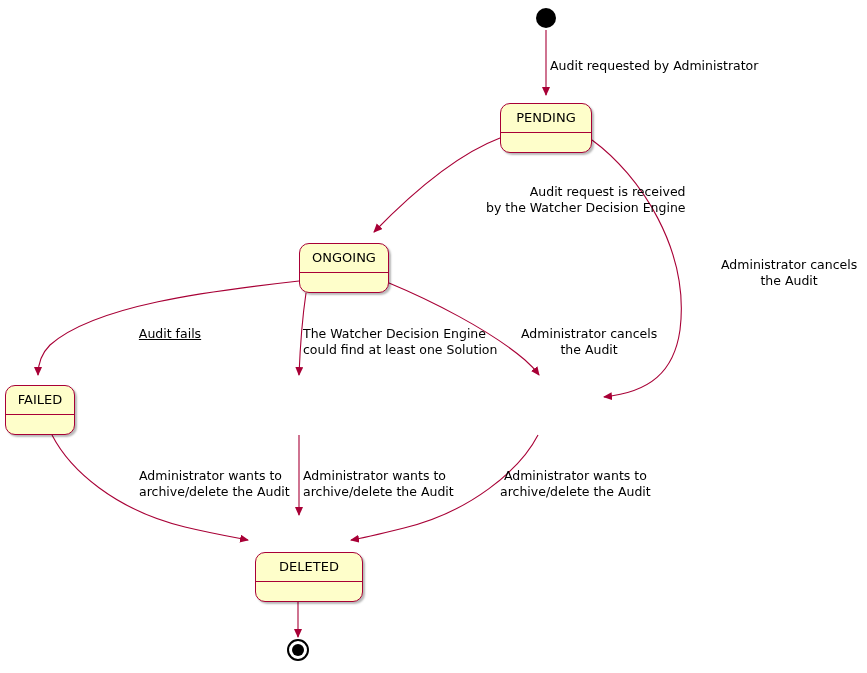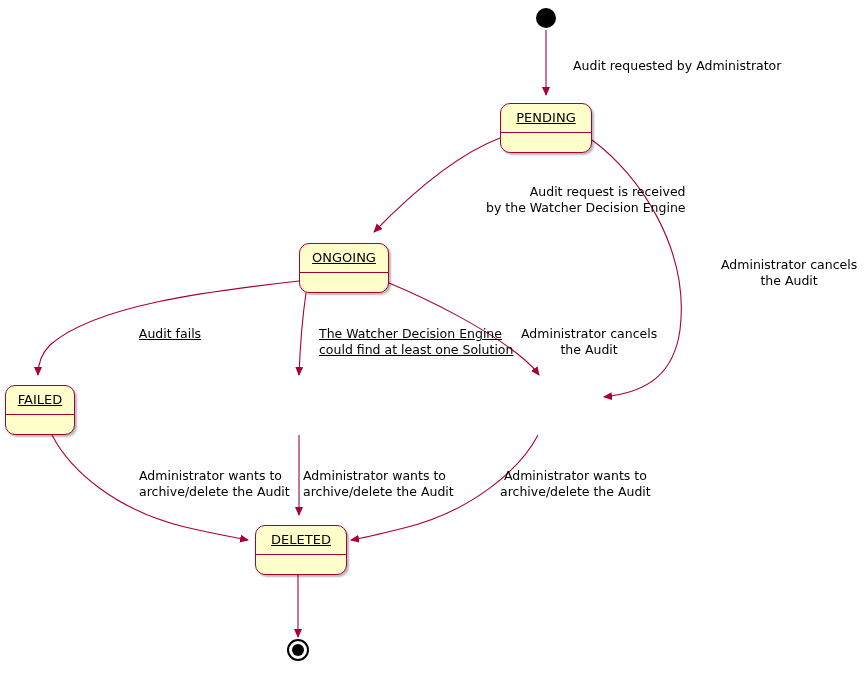--- a/index.html
+++ b/index.html
@@ -22,21 +22,20 @@
     width: 867px;
     height: 673px;
   }
   .state {
     position: absolute;
     box-sizing: border-box;
     background: #fefeca;
     border: 1px solid #a80036;
     border-radius: 10px;
     box-shadow: 2px 2px 2px rgba(0,0,0,0.28);
-    text-decoration: underline;
   }
   .state .title {
     font-size: 13px;
     color: #000000;
     text-align: center;
     line-height: 14px;
     padding-top: 7px;
     white-space: nowrap;
   }
   .state .sep {
@@ -125,44 +124,44 @@
     <div class="sep"></div>
   </div>
 
   <div class="state" style="left:5px; top:385px; width:70px; height:50px;">
     <div class="title">FAILED</div>
     <div class="sep"></div>
   </div>
 
 
 
-  <div class="state" style="left:255px; top:525px; width:92px; height:50px;">
+  <div class="state" style="left:255px; top:552px; width:108px; height:50px;">
     <div class="title">DELETED</div>
     <div class="sep"></div>
   </div>
 
-  <div class="edge-label left" style="left:550px; top:58px;margin-left:23px;">
+  <div class="edge-label left" style="left:550px; top:58px;">
     <div>Audit requested by Administrator</div>
   </div>
 
   <div class="edge-label left" style="left:486px; top:184px;text-align:right;">
     <div>Audit request is received</div>
     <div>by the Watcher Decision Engine</div>
   </div>
 
   <div class="edge-label left" style="left:721px; top:257px;">
     <div>Administrator cancels</div>
     <div style="text-align:center;">the Audit</div>
   </div>
 
   <div class="edge-label center" style="left:44px; top:326px; width:252px;">
     <div>Audit fails</div>
   </div>
 
-  <div class="edge-label left" style="left:319px; top:326px;text-decoration:underline;">
+  <div class="edge-label left" style="left:303px; top:326px;">
     <div>The Watcher Decision Engine</div>
     <div>could find at least one Solution</div>
   </div>
 
   <div class="edge-label left" style="left:521px; top:326px;">
     <div>Administrator cancels</div>
     <div style="text-align:center;">the Audit</div>
   </div>
 
   <div class="edge-label left" style="left:139px; top:468px;">

